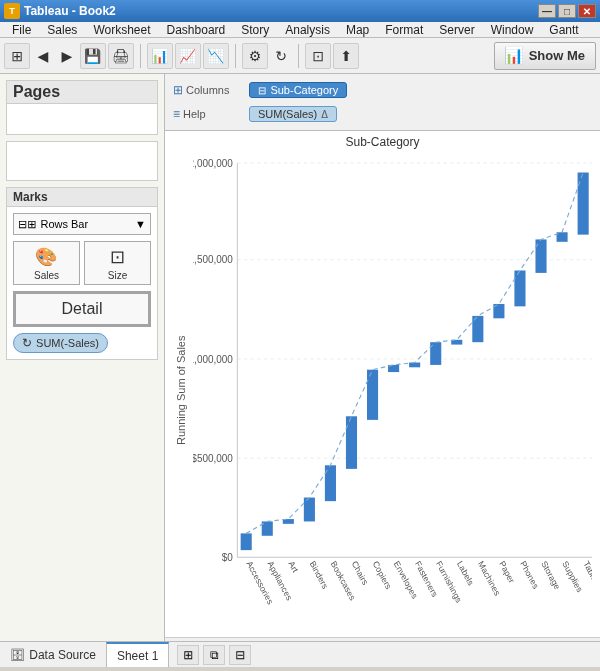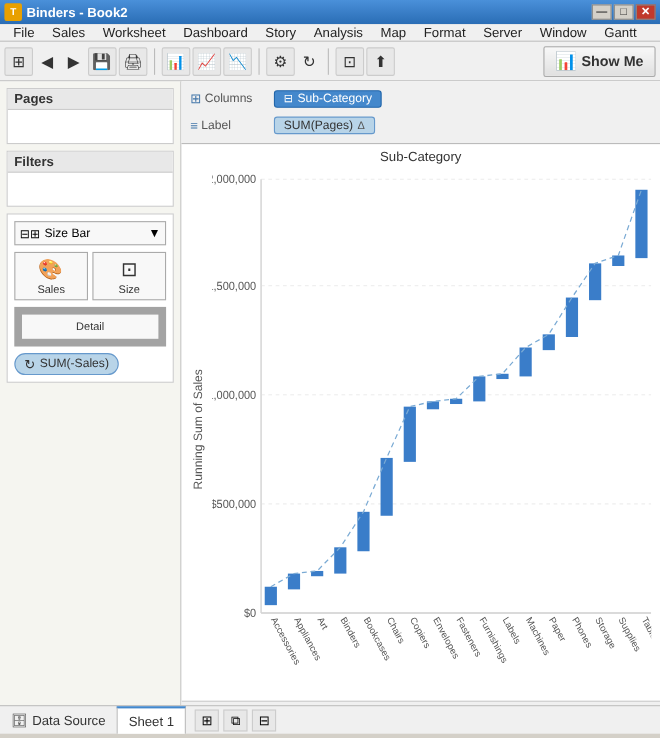--- a/index.html
+++ b/index.html
@@ -80,21 +80,21 @@
       display: flex;
       flex-direction: column;
       padding: 6px;
       gap: 6px;
     }
     .panel-section { border: 1px solid #ccc; background: white; min-height: 40px; }
     .panel-section-title {
       background: #e8e8e8;
       border-bottom: 1px solid #ccc;
       padding: 2px 6px;
-      font-size: 12px;
+      font-size: 16px;
       color: #333;
       font-weight: bold;
     }
     .panel-section-content { padding: 4px 6px; min-height: 30px; }
 
     
     .marks-section { border: 1px solid #ccc; background: white; }
     .marks-title {
       background: #e8e8e8;
       border-bottom: 1px solid #ccc;
@@ -109,23 +109,23 @@
     }
     .marks-buttons { display: flex; gap: 4px; margin-bottom: 6px; }
     .mark-btn {
       flex: 1; height: 44px; border: 1px solid #aaa; background: #f8f8f8;
       display: flex; flex-direction: column; align-items: center; justify-content: center;
       cursor: pointer; font-size: 10px; color: #333; gap: 2px;
     }
     .mark-btn-icon { font-size: 18px; }
     .marks-buttons2 { display: flex; gap: 4px; margin-bottom: 6px; }
     .mark-btn2 {
-      flex: 1; height: 36px; border: 7px solid #a3a3a3; background: #f8f8f8;
+      flex: 1; height: 36px; border: 3px solid #a3a3a3; background: #f8f8f8;
       display: flex; flex-direction: column; align-items: center; justify-content: center;
-      cursor: pointer; font-size: 10px; color: #333;
+      cursor: pointer; font-size: 16px; color: #333;
     }
     .sum-sales-pill {
       background: #b8d4e8; border: 1px solid #6699cc; border-radius: 10px;
       padding: 2px 8px; font-size: 11px; color: #333; display: flex; align-items: center;
       gap: 4px; cursor: pointer; width: fit-content;
     }
 
     
     .chart-area {
       flex: 1;
@@ -252,21 +252,21 @@
       display: flex; align-items: center; justify-content: center;
       font-size: 12px; cursor: pointer;
     }
   </style>
 </head>
 <body>
 
 <div class="title-bar">
   <div class="title-bar-left">
     <div class="title-bar-icon">T</div>
-    <span>Binders - Book2</span>
+    <span>Tableau - Book2</span>
   </div>
   <div class="title-bar-buttons">
     <div class="title-bar-btn">—</div>
     <div class="title-bar-btn">□</div>
     <div class="title-bar-btn" style="background:#c0392b;color:white;">✕</div>
   </div>
 </div>
 
 <div class="menu-bar">
   <span class="menu-item">File</span>
@@ -308,30 +308,30 @@
 <div class="main-content">
 
   <div class="left-panel">
 
     <div class="panel-section">
       <div class="panel-section-title">Pages</div>
       <div class="panel-section-content"></div>
     </div>
 
     <div class="panel-section">
-      <div class="panel-section-title">Filters</div>
       <div class="panel-section-content"></div>
     </div>
 
     <div class="marks-section">
+      <div class="marks-title">Marks</div>
       <div class="marks-content">
         <div class="marks-dropdown">
           <span style="display:flex;align-items:center;gap:4px">
             <span style="font-size:11px">⊟⊞</span>
-            <span>Size Bar</span>
+            <span>Rows Bar</span>
           </span>
           <span>▼</span>
         </div>
         <div class="marks-buttons">
           <div class="mark-btn">
             <span class="mark-btn-icon">🎨</span>
             <span>Sales</span>
           </div>
           <div class="mark-btn">
             <span class="mark-btn-icon">⊡</span>
@@ -360,24 +360,24 @@
           <span>Columns</span>
         </div>
         <div class="shelf-pill shelf-pill-blue">
           <span style="font-size:10px">⊟</span>
           <span>Sub-Category</span>
         </div>
       </div>
       <div class="shelf-row">
         <div class="shelf-label">
           <span class="shelf-icon">≡</span>
-          <span>Label</span>
+          <span>Help</span>
         </div>
         <div class="shelf-pill">
-          <span>SUM(Pages)</span>
+          <span>SUM(Sales)</span>
           <span class="delta-icon">Δ</span>
         </div>
       </div>
     </div>
 
     <div class="viz-area">
       <div class="viz-title">Sub-Category</div>
       <div class="chart-container">
         <div class="y-axis-label">Running Sum of Sales</div>
         <div class="chart-inner">

